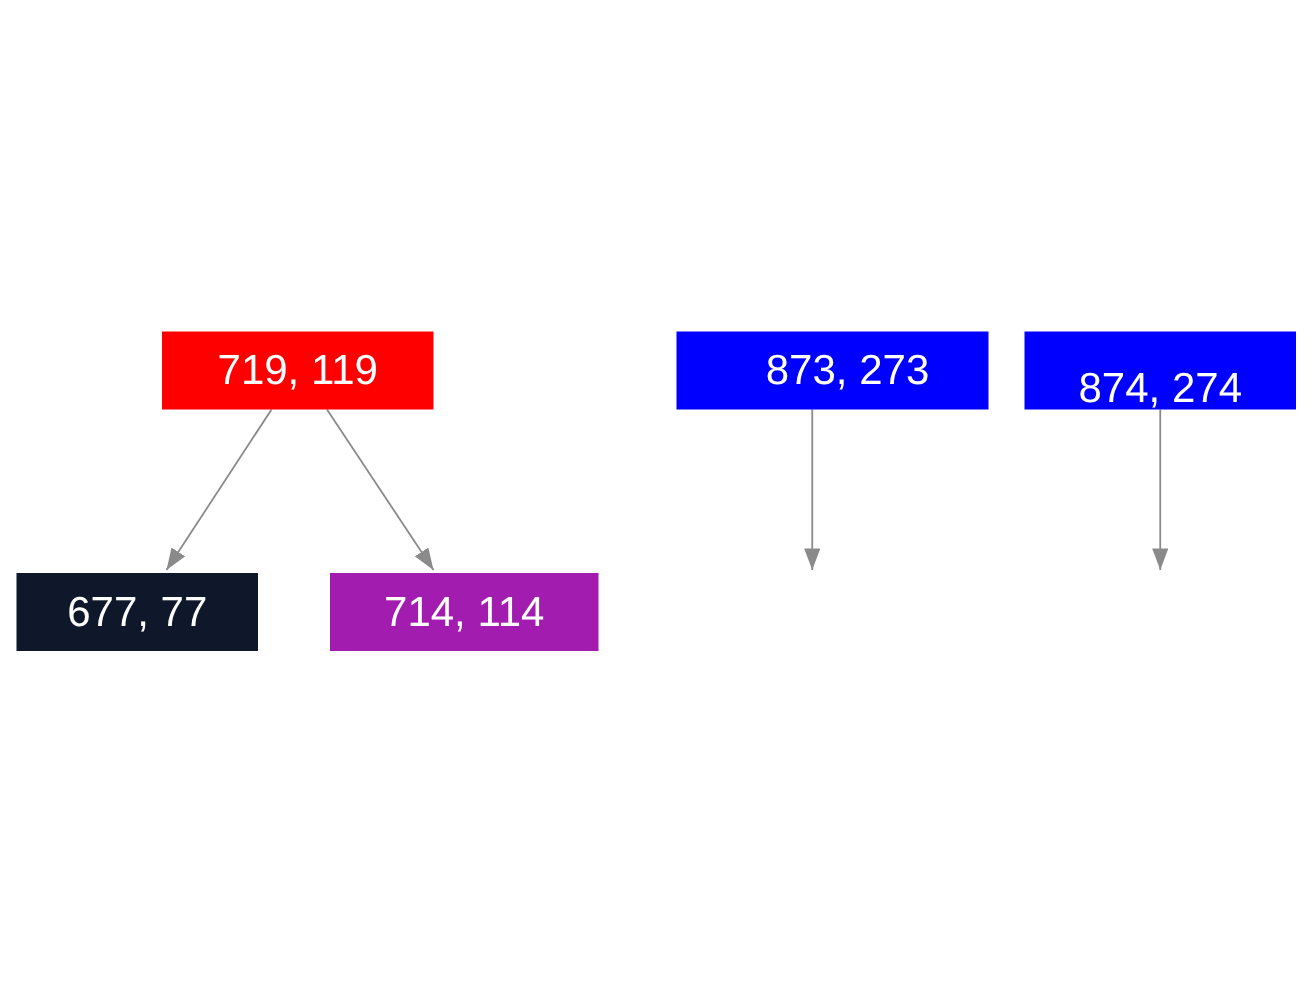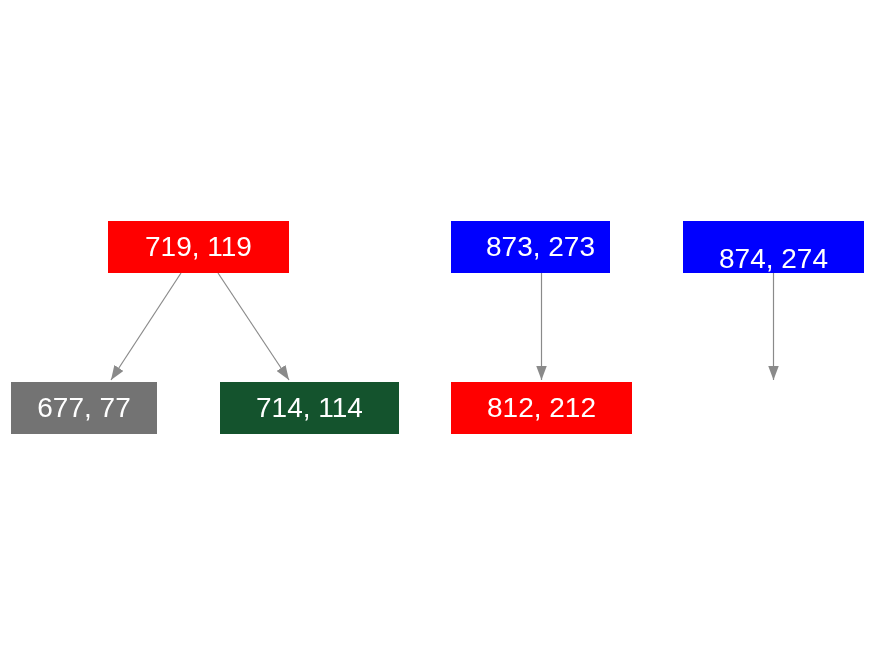--- a/index.html
+++ b/index.html
@@ -54,29 +54,26 @@
     </defs>
     <line class="edge" marker-end="url(#arrowhead)" x1="181" y1="273" x2="111" y2="380" stroke="#8a8a8a"></line>
     <line class="edge" marker-end="url(#arrowhead)" x1="218" y1="273" x2="289" y2="380" stroke="#8a8a8a"></line>
     <line class="edge" marker-end="url(#arrowhead)" x1="541.5" y1="273" x2="541.5" y2="380" stroke="#8a8a8a"></line>
     <line class="edge" marker-end="url(#arrowhead)" x1="773.5" y1="273" x2="773.5" y2="380" stroke="#8a8a8a"></line>
   </svg>
 
   <div class="node" style="left: 108px; top: 221px; width: 181px; height: 52px; background: rgb(255, 0, 0);">
     <span class="node-label" style="color: rgb(255, 255, 255);">719, 119</span>
   </div>
-  <div class="node" style="left: 451px; top: 221px; width: 159px; height: 52px; background: rgb(0, 0, 255); padding-left: 20px;">
+  <div class="node" style="left: 451px; top: 221px; width: 208px; height: 52px; background: rgb(0, 0, 255); padding-left: 20px;">
     <span class="node-label" style="color: rgb(255, 255, 255);">873, 273</span>
   </div>
   <div class="node" style="left: 683px; top: 221px; width: 181px; height: 52px; background: rgb(0, 0, 255);">
     <span class="node-label" style="color: rgb(255, 255, 255); margin-top: 24px;">874, 274</span>
   </div>
-  <div class="node" style="left: 11px; top: 382px; width: 146px; height: 52px; background: #737373;">
+  <div class="node" style="left: 11px; top: 382px; width: 161px; height: 52px; background: #0f172a;">
     <span class="node-label" style="color: rgb(255, 255, 255);">677, 77</span>
   </div>
-  <div class="node" style="left: 220px; top: 382px; width: 179px; height: 52px; background: #14532d;">
+  <div class="node" style="left: 220px; top: 382px; width: 179px; height: 52px; background: #a21caf;">
     <span class="node-label" style="color: rgb(255, 255, 255);">714, 114</span>
-  </div>
-  <div class="node" style="left: 451px; top: 382px; width: 181px; height: 52px; background: rgb(255, 0, 0);">
-    <span class="node-label" style="color: rgb(255, 255, 255);">812, 212</span>
   </div>
 
 </div>
 
 </body></html>

